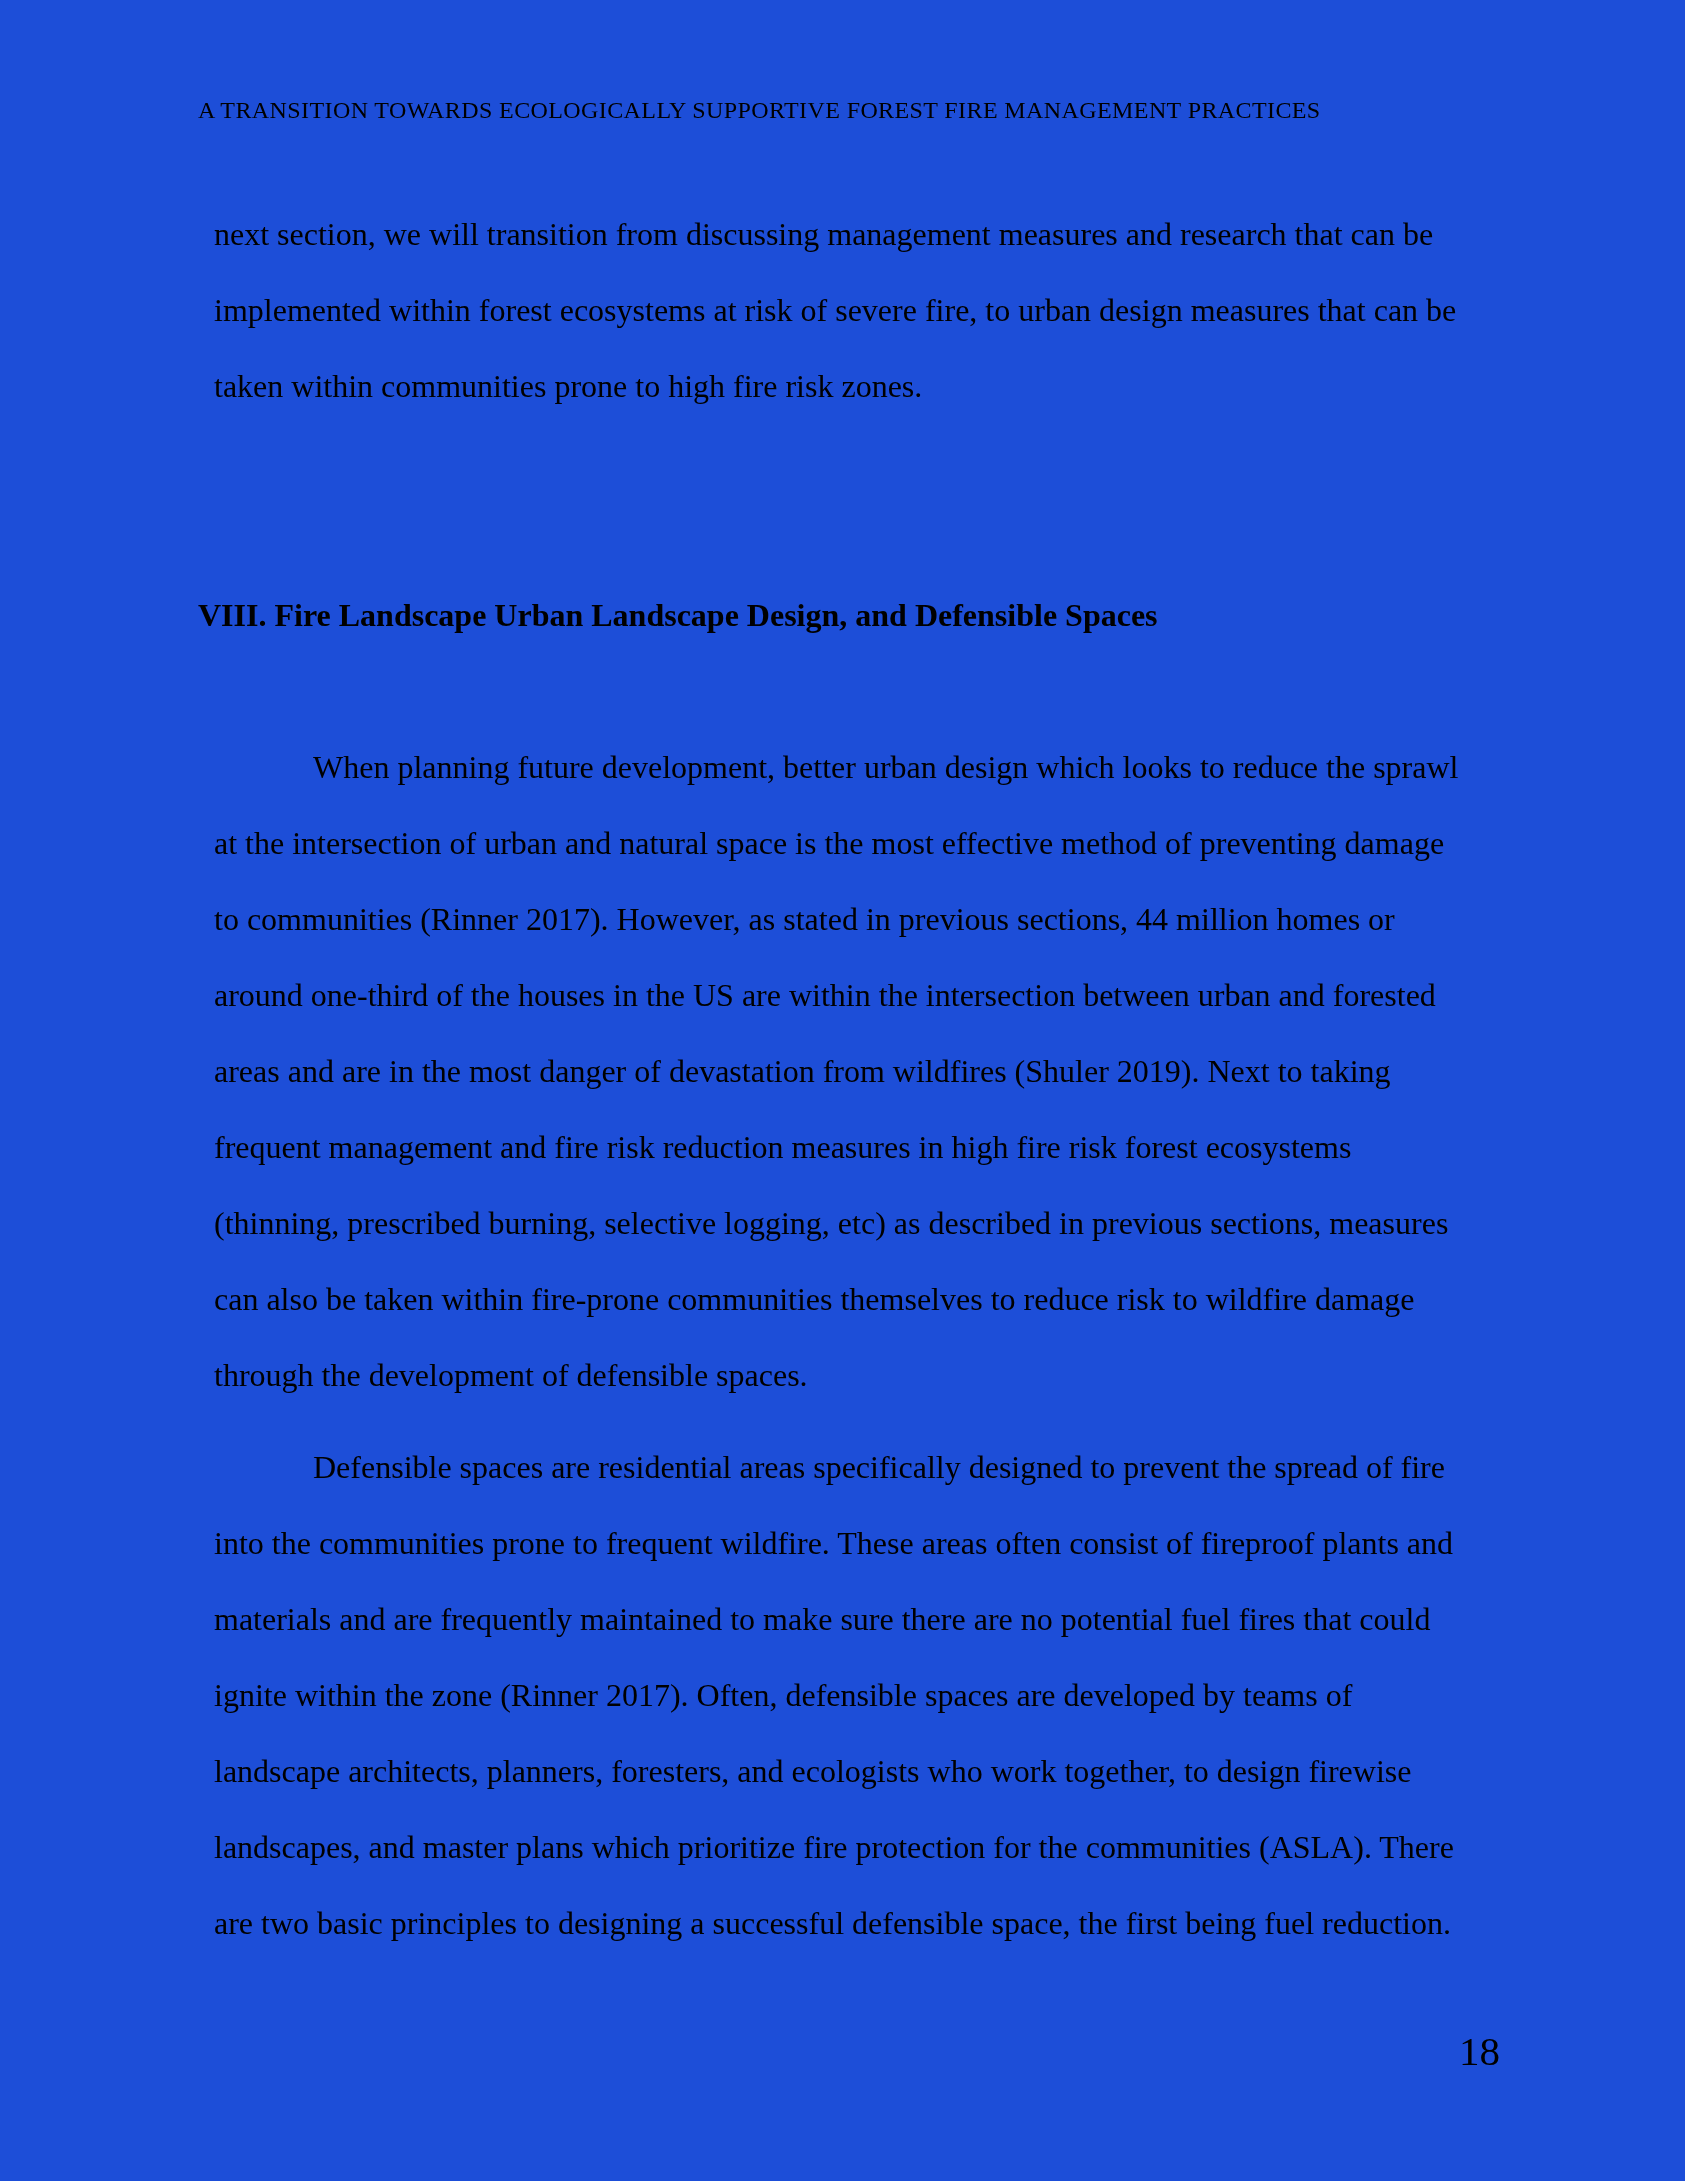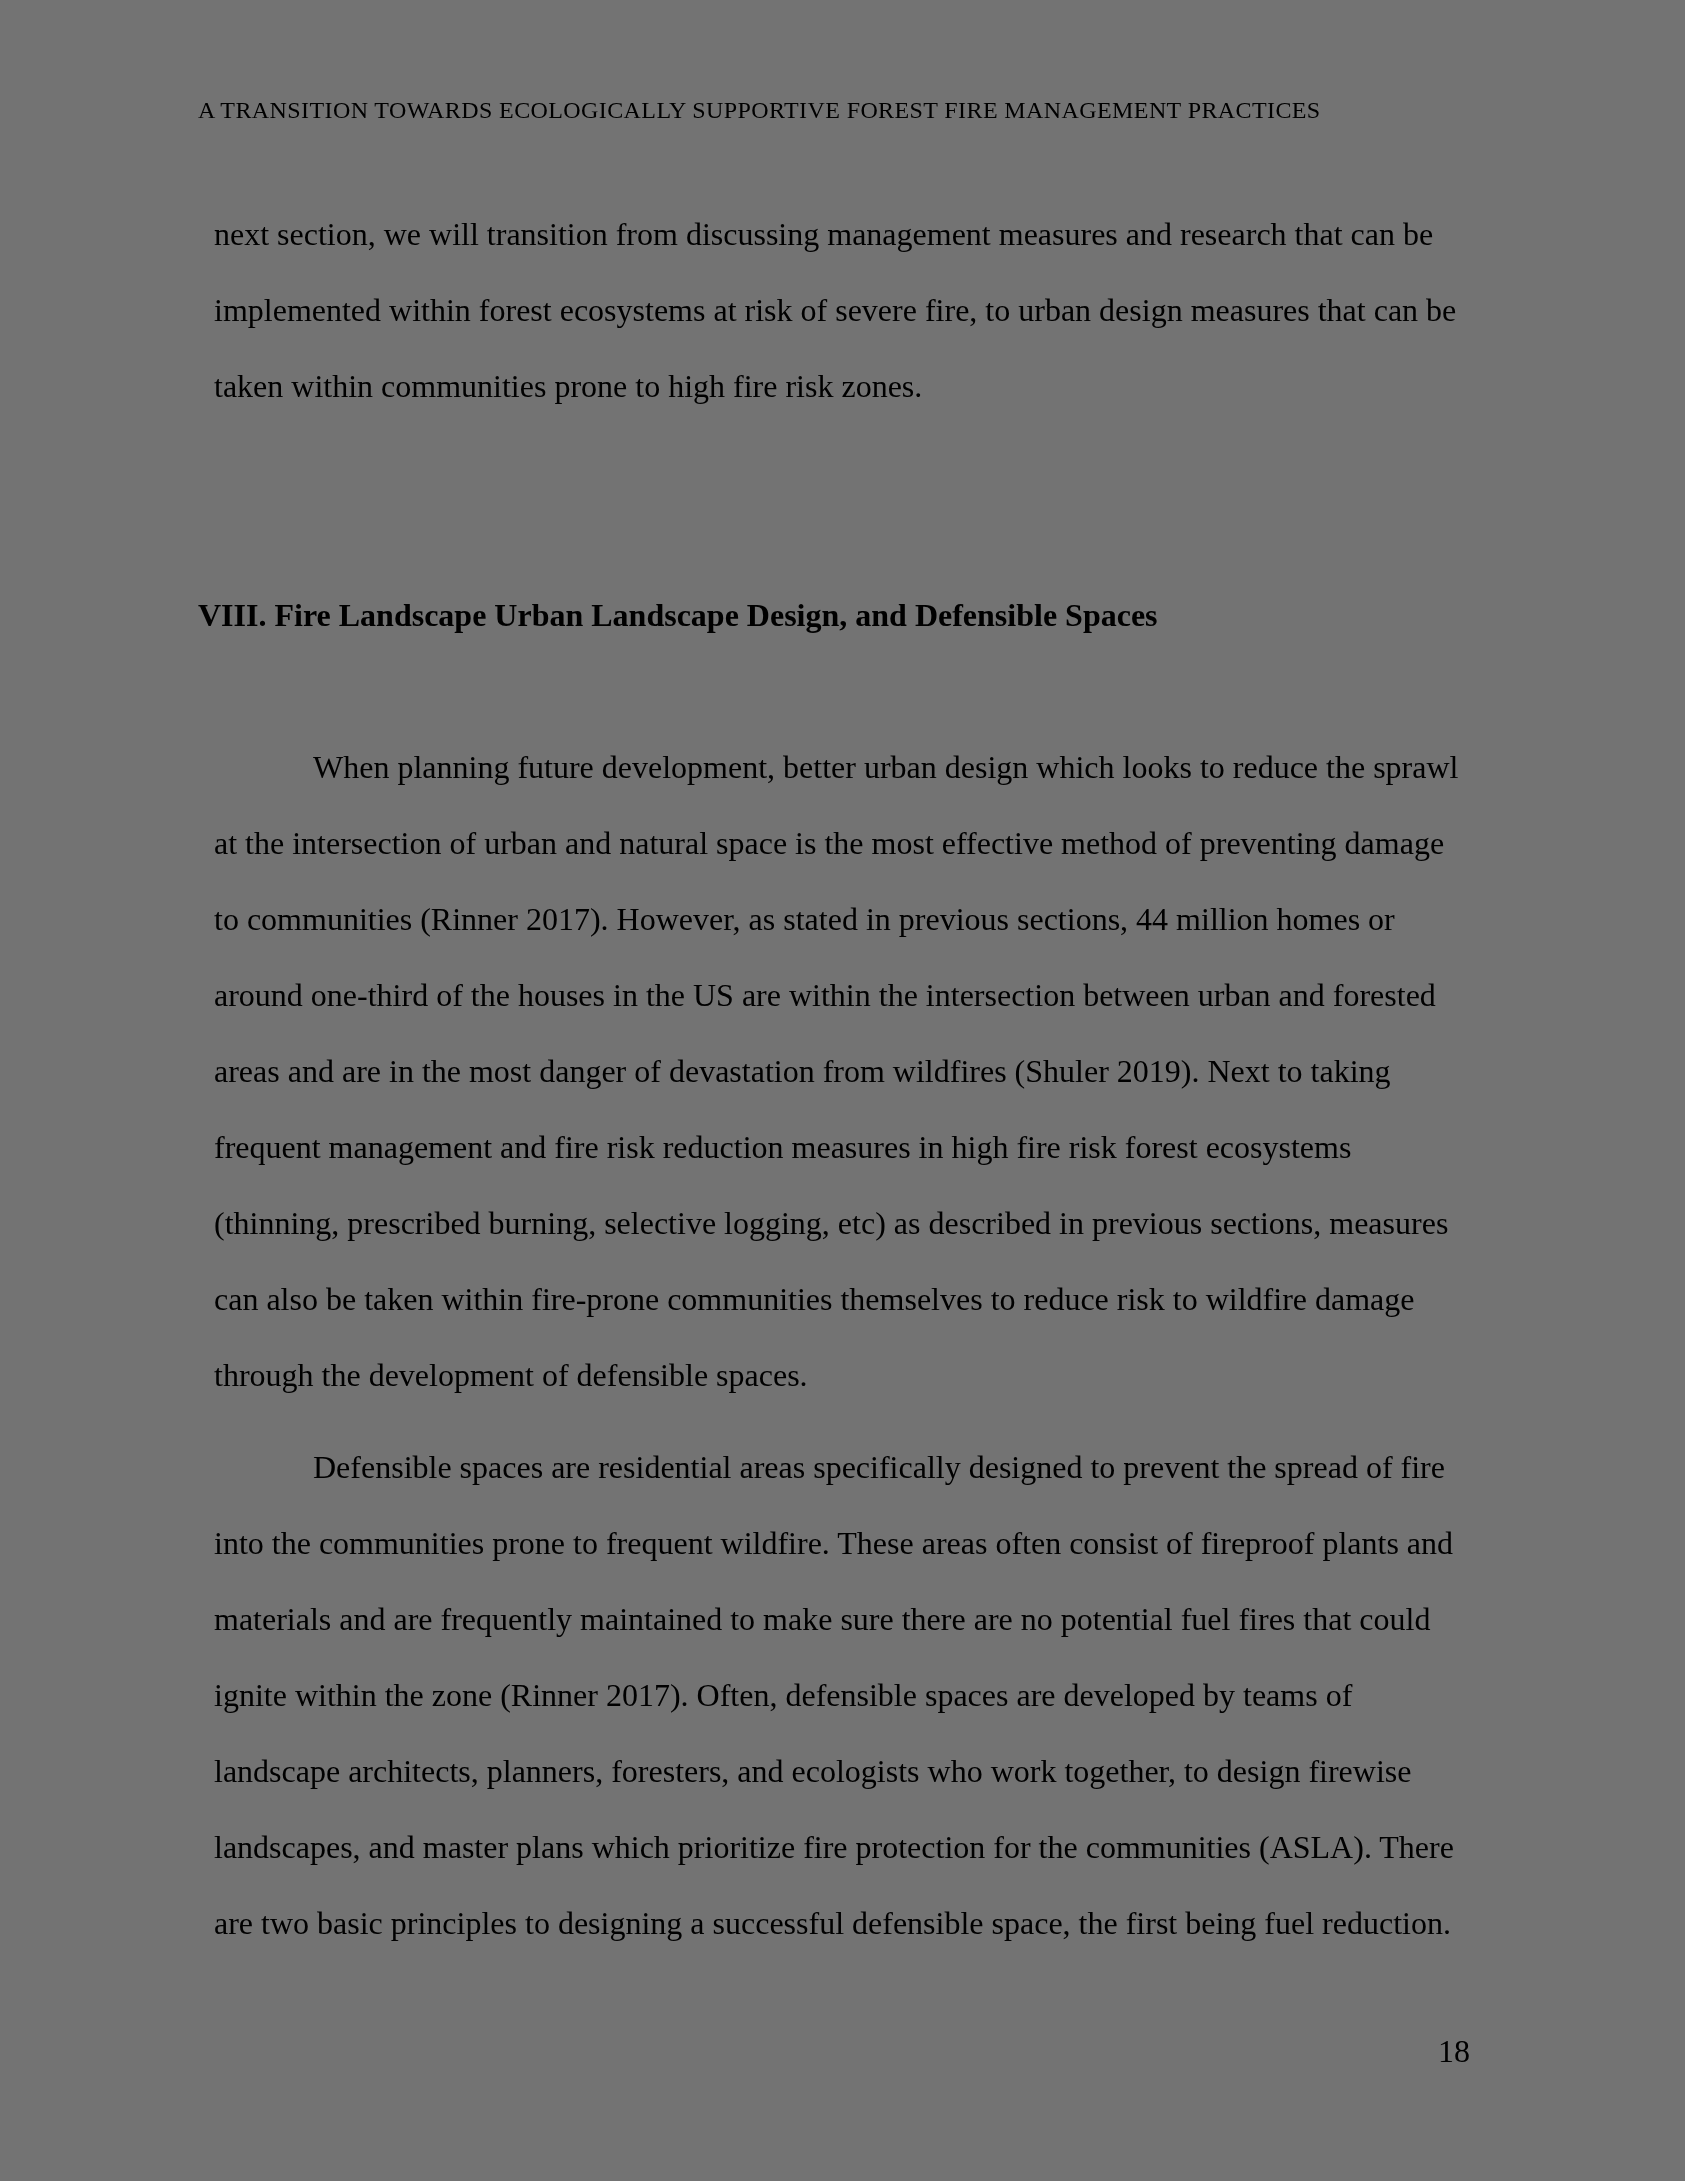--- a/index.html
+++ b/index.html
@@ -4,21 +4,21 @@
 <style>
   html, body {
     margin: 0;
     padding: 0;
     background: #ffffff;
   }
   .page {
     position: relative;
     width: 1685px;
     height: 2181px;
-    background: #737373;
+    background: #1d4ed8;
     font-family: "Liberation Serif", "DejaVu Serif", serif;
     color: #000000;
     overflow: hidden;
   }
   .running-head {
     position: absolute;
     top: 97px;
     left: 198px;
     right: 198px;
     font-size: 24px;
@@ -42,22 +42,22 @@
   }
   .section-heading {
     margin: 153px 0 76px 0;
     font-weight: bold;
     font-size: 32px;
     line-height: 76px;
   }
   .page-number {
     position: absolute;
     top: 2032px;
-    right: 215px;
-    font-size: 32px;
+    right: 185px;
+    font-size: 41px;
     line-height: 39px;
   }
 </style>
 </head>
 <body>
 
 <div class="page">
 
   <div class="running-head">A TRANSITION TOWARDS ECOLOGICALLY SUPPORTIVE FOREST FIRE MANAGEMENT PRACTICES</div>
 

